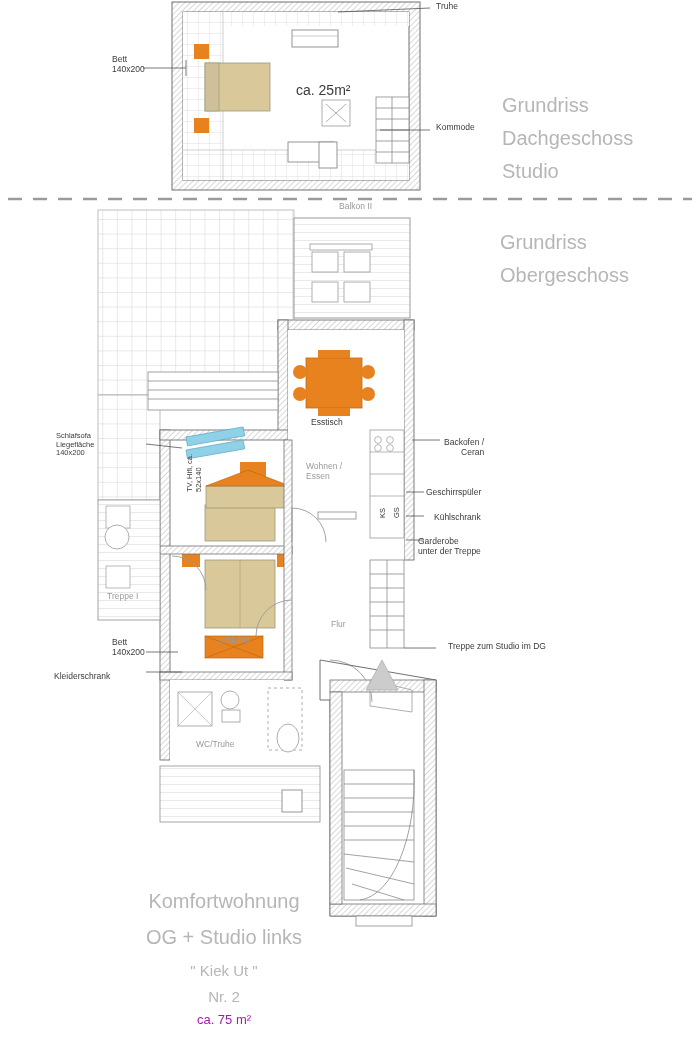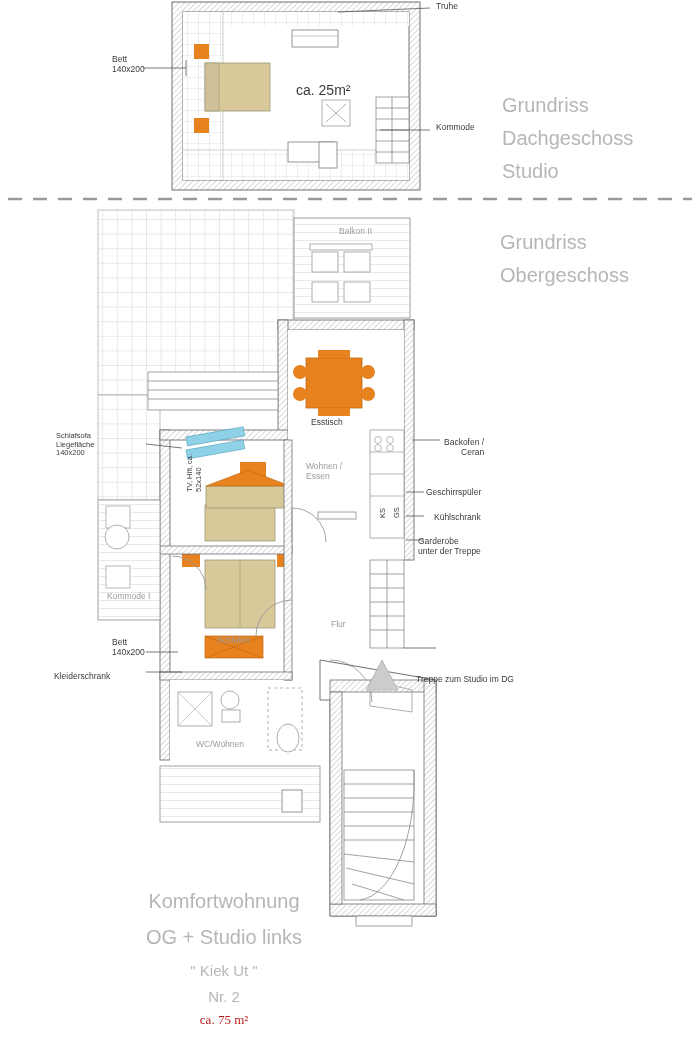--- a/index.html
+++ b/index.html
@@ -31,22 +31,21 @@
   .lbl.title {
     font-size: 20px;
     color: #b6b6b6;
   }
   .lbl.title2 {
     font-size: 15px;
     color: #b6b6b6;
   }
   .lbl.title3 {
     font-size: 13px;
-    color: #b91c1c;
-    font-family: Liberation Serif, serif;
+    color: #a21caf;
   }
   .lbl.center { text-align: right; transform: translateX(-50%); }
   .rot {
     transform-origin: left top;
   }
 </style>
 </head>
 <body>
 
 <svg id="plan" viewBox="0 0 700 1052">
@@ -277,41 +276,41 @@
 <div class="lbl sm" style="left:436px; top:123px;">Kommode</div>
 <div class="lbl md" style="left:296px; top:82px;">ca. 25m²</div>
 
 <div class="lbl title" style="left:502px; top:94px;">Grundriss</div>
 <div class="lbl title" style="left:502px; top:127px;">Dachgeschoss</div>
 <div class="lbl title" style="left:502px; top:160px;">Studio</div>
 
 <div class="lbl title" style="left:500px; top:231px;">Grundriss</div>
 <div class="lbl title" style="left:500px; top:264px;">Obergeschoss</div>
 
-<div class="lbl sm grey" style="left:307px; top:227px;padding-left:32px;">Balkon II</div>
+<div class="lbl sm grey" style="left:307px; top:202px;padding-left:32px;">Balkon II</div>
 <div class="lbl sm" style="left:311px; top:418px;">Esstisch</div>
 <div class="lbl sm grey" style="left:306px; top:462px;">Wohnen /
 Essen</div>
 <div class="lbl sm grey" style="left:331px; top:620px;">Flur</div>
 <div class="lbl sm grey" style="left:217px; top:636px;">Schlafen</div>
-<div class="lbl sm grey" style="left:107px; top:592px;">Kommode I</div>
-<div class="lbl sm grey" style="left:196px; top:740px;">WC/Wohnen</div>
+<div class="lbl sm grey" style="left:107px; top:592px;">Treppe I</div>
+<div class="lbl sm grey" style="left:196px; top:740px;">WC/Truhe</div>
 
 <div class="lbl xs" style="left:56px; top:432px;">Schlafsofa
 Liegefläche
 140x200</div>
 <div class="lbl xs rot" style="left:186px; top:492px; transform: rotate(-90deg);">TV, Hifi, ca.
 52x140</div>
 <div class="lbl sm" style="left:444px; top:438px;text-align:right;">Backofen /
 Ceran</div>
 <div class="lbl sm" style="left:426px; top:488px;">Geschirrspüler</div>
 <div class="lbl sm" style="left:434px; top:513px;">Kühlschrank</div>
 <div class="lbl sm" style="left:418px; top:537px;">Garderobe
 unter der Treppe</div>
-<div class="lbl sm" style="left:416px; top:642px;margin-top:33px;">Treppe zum Studio im DG</div>
+<div class="lbl sm" style="left:448px; top:642px;">Treppe zum Studio im DG</div>
 <div class="lbl sm" style="left:112px; top:638px;">Bett
 140x200</div>
 <div class="lbl sm" style="left:54px; top:672px;">Kleiderschrank</div>
 <div class="lbl xs rot" style="left:379px; top:518px; transform: rotate(-90deg);">KS</div>
 <div class="lbl xs rot" style="left:393px; top:518px; transform: rotate(-90deg);">GS</div>
 
 <div class="lbl title center" style="left:224px; top:890px;">Komfortwohnung</div>
 <div class="lbl title center" style="left:224px; top:926px;">OG + Studio links</div>
 <div class="lbl title2 center" style="left:224px; top:962px;">" Kiek Ut "</div>
 <div class="lbl title2 center" style="left:224px; top:988px;">Nr. 2</div>

